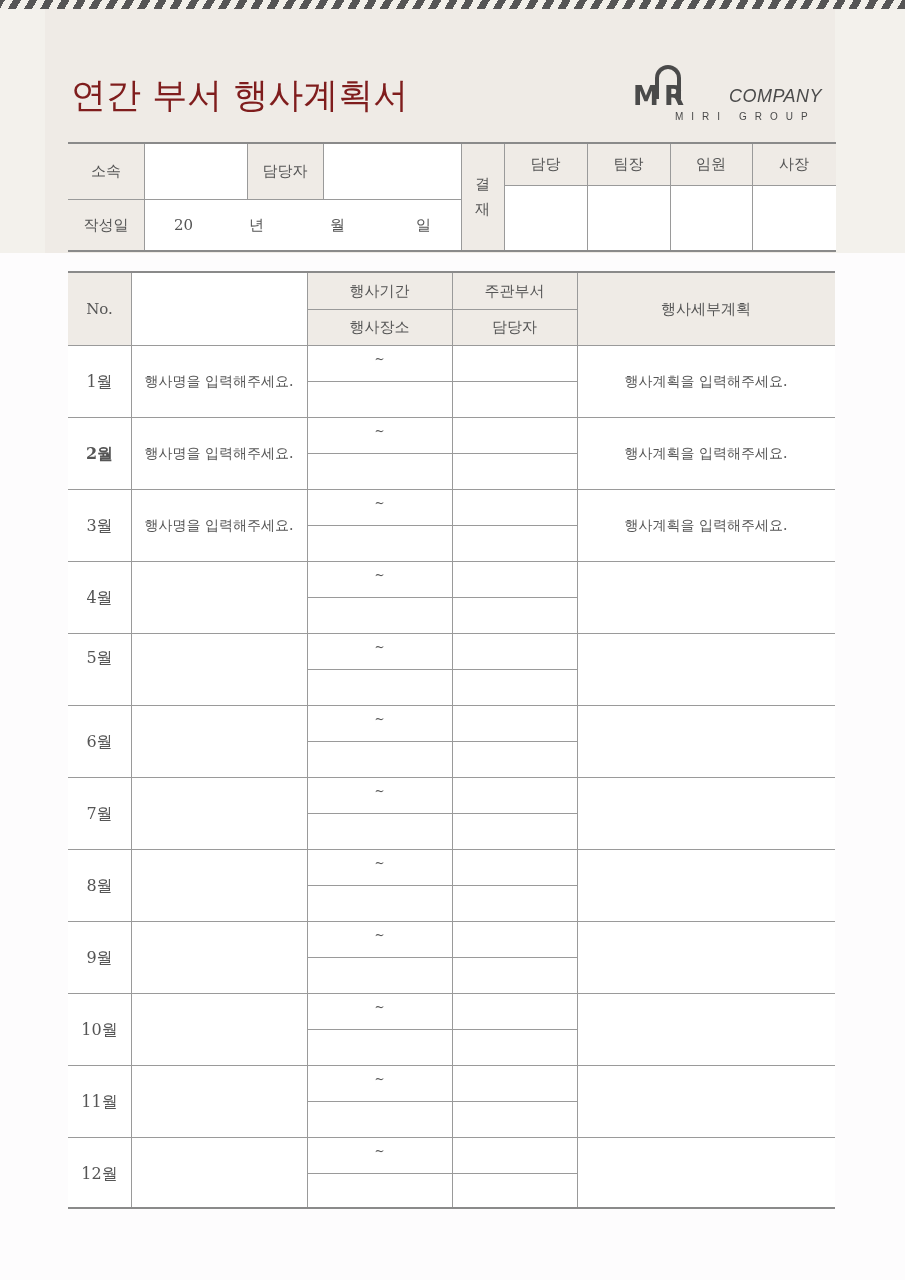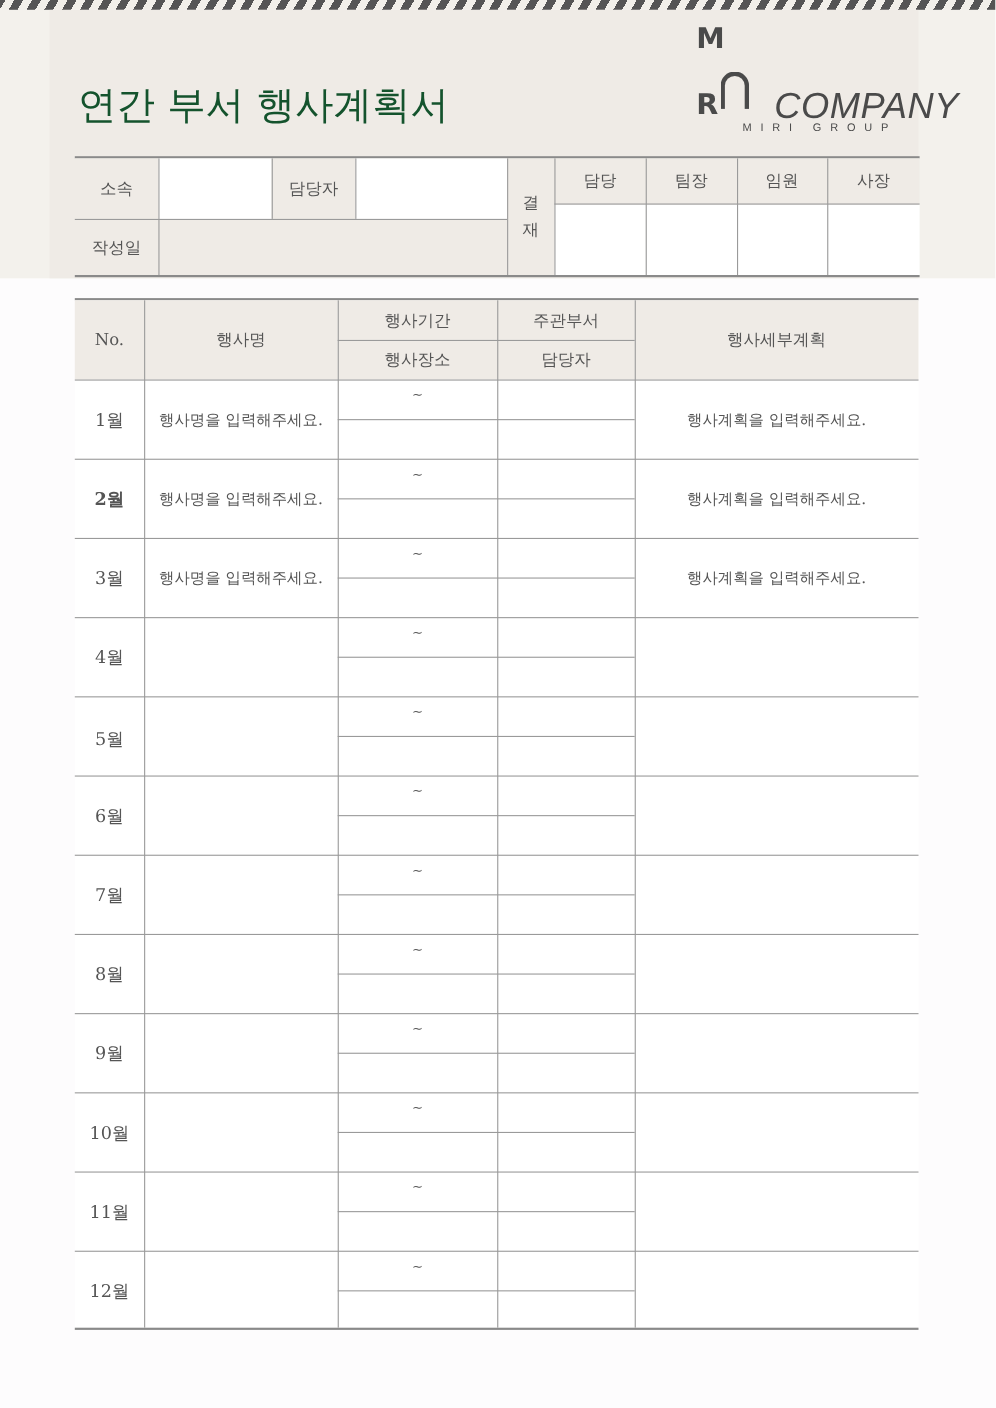--- a/index.html
+++ b/index.html
@@ -16,35 +16,35 @@
     background: #f3f1ec;
   }
   .band-inner {
     position: absolute; left: 45px; top: 9px; width: 790px; height: 244px;
     background: #efebe6;
   }
 
   .title {
     position: absolute; left: 71px; top: 72px;
     font-family: "DejaVu Sans", sans-serif; font-size: 35px; font-weight: 400;
-    color: #14532d; letter-spacing: 0px;
+    color: #7f1d1d; letter-spacing: 0px;
   }
 
   .logo { position: absolute; left: 633px; top: 71px; width: 205px; height: 52px; }
   .logo-main { position: absolute; left: 0; top: 0; display: flex; align-items: flex-end; height: 40px; gap: 45px; }
   .logo-mark {
     font-family: "DejaVu Sans", sans-serif; font-weight: bold; font-size: 26px;
     color: #4a4a4a; letter-spacing: -1px; position: relative; line-height: 30px;
   }
   .logo-arch {
     position: absolute; left: 22px; top: -6px; width: 26px; height: 34px;
     border: 4px solid #4a4a4a; border-bottom: none; border-radius: 13px 13px 0 0;
   }
   .logo-text {
-    font-family: "Liberation Sans", sans-serif; font-style: italic; font-size: 33px;
+    font-family: "Liberation Sans", sans-serif; font-style: italic; font-size: 18px;
     color: #4a4a4a; line-height: 30px; margin-left: 1px; letter-spacing: 0.5px;
   }
   .logo-sub {
     position: absolute; left: 42px; top: 40px; font-family: "Liberation Sans", sans-serif;
     font-size: 10px; letter-spacing: 8px; color: #4a4a4a;
   }
 
   
   .hdr { position: absolute; left: 68px; top: 142px; width: 768px; height: 110px; border-top: 2px solid #8a8a8a; border-bottom: 2px solid #8a8a8a; }
   .cell { position: absolute; display: flex; align-items: center; justify-content: center; font-size: 15px; color: #555; }
@@ -78,20 +78,26 @@
 </div>
 
 <div class="hdr">
 
   <div class="cell lbl" style="left:0;top:0;width:76px;height:55px;">소속</div>
   <div class="cell val" style="left:76px;top:0;width:103px;height:55px;"></div>
   <div class="cell lbl" style="left:179px;top:0;width:76px;height:55px;">담당자</div>
   <div class="cell val" style="left:255px;top:0;width:138px;height:55px;"></div>
 
   <div class="cell lbl" style="left:0;top:56px;width:76px;height:50px;">작성일</div>
+  <div class="cell val" style="left:76px;top:56px;width:317px;height:50px;justify-content:flex-start;">
+    <span style="position:absolute;left:30px;">20</span>
+    <span style="position:absolute;left:105px;">년</span>
+    <span style="position:absolute;left:186px;">월</span>
+    <span style="position:absolute;left:272px;">일</span>
+  </div>
 
   <div class="cell lbl" style="left:393px;top:0;width:43px;height:106px;flex-direction:column;gap:6px;">
     <span>결</span>
     <span>재</span>
   </div>
 
   <div class="cell lbl" style="left:436px;top:0;width:83px;height:41px;">담당</div>
   <div class="cell lbl" style="left:519px;top:0;width:83px;height:41px;">팀장</div>
   <div class="cell lbl" style="left:602px;top:0;width:82px;height:41px;">임원</div>
   <div class="cell lbl" style="left:684px;top:0;width:84px;height:41px;">사장</div>
@@ -107,21 +113,20 @@
   <div class="vline" style="left:255px;top:0;height:55px;"></div>
   <div class="vline" style="left:393px;top:0;height:106px;"></div>
   <div class="vline" style="left:436px;top:0;height:106px;"></div>
   <div class="vline" style="left:519px;top:0;height:106px;"></div>
   <div class="vline" style="left:602px;top:0;height:106px;"></div>
   <div class="vline" style="left:684px;top:0;height:106px;"></div>
 </div>
 
 <div class="main" id="main-table">
   <div class="th" style="left:0;top:0;width:63px;height:72px;">No.</div>
-  <div class="th" style="left:63px;top:0;width:176px;height:72px;">행사명</div>
   <div class="th" style="left:239px;top:36px;width:145px;height:36px;">행사장소</div>
   <div class="th" style="left:239px;top:0;width:145px;height:36px;">행사기간</div>
   <div class="th" style="left:384px;top:0;width:125px;height:36px;">주관부서</div>
   <div class="th" style="left:384px;top:36px;width:125px;height:36px;">담당자</div>
   <div class="th" style="left:509px;top:0;width:258px;height:72px;">행사세부계획</div>
   <div class="hline" style="left:239px;top:36px;width:270px;"></div>
   <div class="hline" style="left:0;top:72px;width:767px;"></div>
   <div id="rows-container">
       <div class="td month" style="left:0;top:73px;width:63px;height:72px;">1월</div>
       <div class="td" style="left:63px;top:73px;width:176px;height:72px;">행사명을 입력해주세요.</div>
@@ -156,21 +161,21 @@
       <div class="td month" style="left:0;top:289px;width:63px;height:72px;">4월</div>
       <div class="td" style="left:63px;top:289px;width:176px;height:72px;"></div>
       <div class="td" style="left:239px;top:289px;width:145px;height:36px;align-items:flex-start;padding-top:6px;font-size:12px;">~</div>
       <div class="td" style="left:239px;top:325px;width:145px;height:36px;"></div>
       <div class="td" style="left:384px;top:289px;width:125px;height:36px;"></div>
       <div class="td" style="left:384px;top:325px;width:125px;height:36px;"></div>
       <div class="td" style="left:509px;top:289px;width:258px;height:72px;"></div>
       <div class="hline" style="left:239px;top:324px;width:270px;"></div>
       <div class="hline" style="left:0;top:360px;width:767px;"></div>
 
-      <div class="td month" style="left:0;top:363px;width:63px;height:72px;">5월</div>
+      <div class="td month" style="left:0;top:349px;width:63px;height:72px;">5월</div>
       <div class="td" style="left:63px;top:361px;width:176px;height:72px;"></div>
       <div class="td" style="left:239px;top:361px;width:145px;height:36px;align-items:flex-start;padding-top:6px;font-size:12px;">~</div>
       <div class="td" style="left:239px;top:397px;width:145px;height:36px;"></div>
       <div class="td" style="left:384px;top:361px;width:125px;height:36px;"></div>
       <div class="td" style="left:384px;top:397px;width:125px;height:36px;"></div>
       <div class="td" style="left:509px;top:361px;width:258px;height:72px;"></div>
       <div class="hline" style="left:239px;top:396px;width:270px;"></div>
       <div class="hline" style="left:0;top:432px;width:767px;"></div>
 
       <div class="td month" style="left:0;top:433px;width:63px;height:72px;">6월</div>

